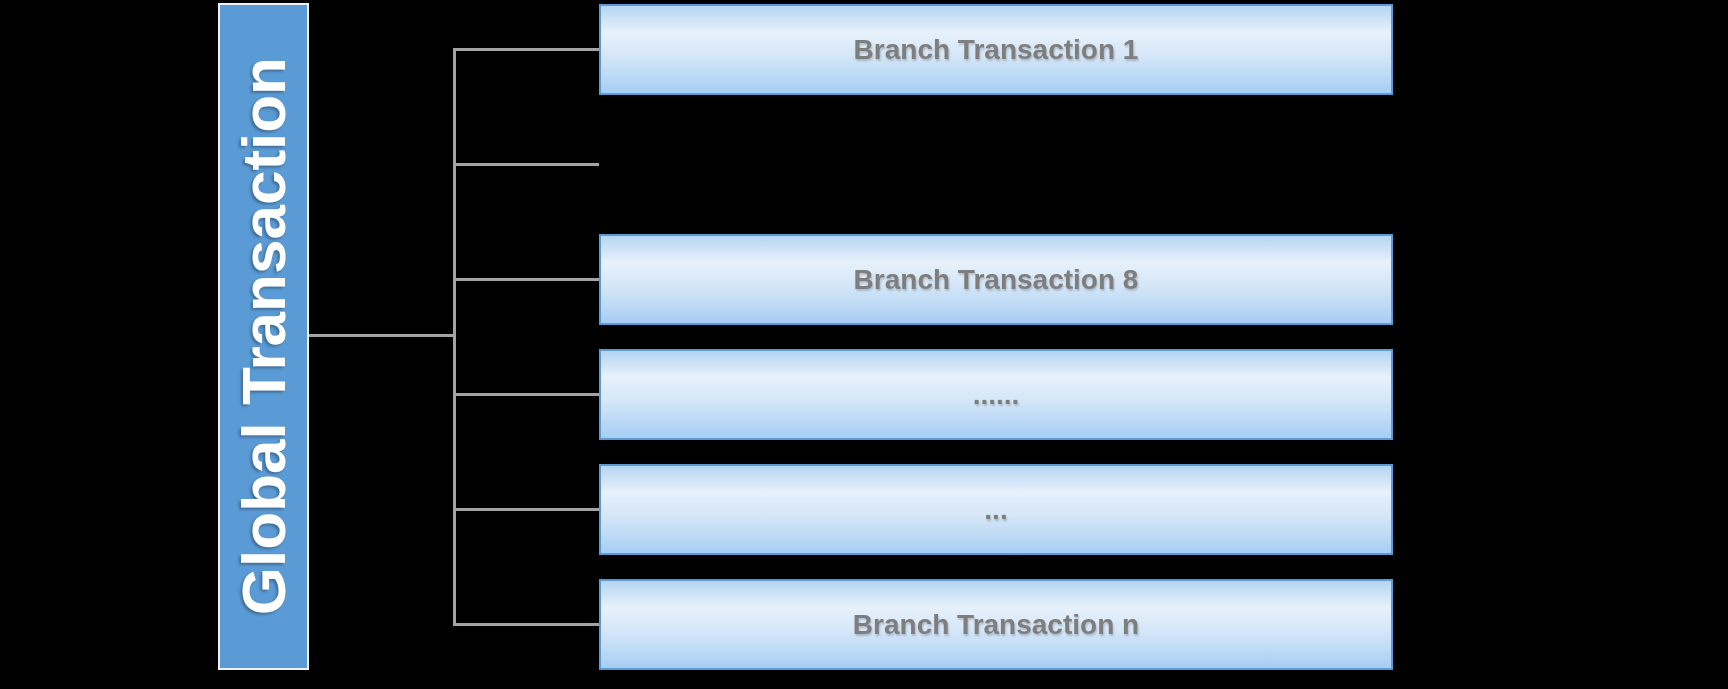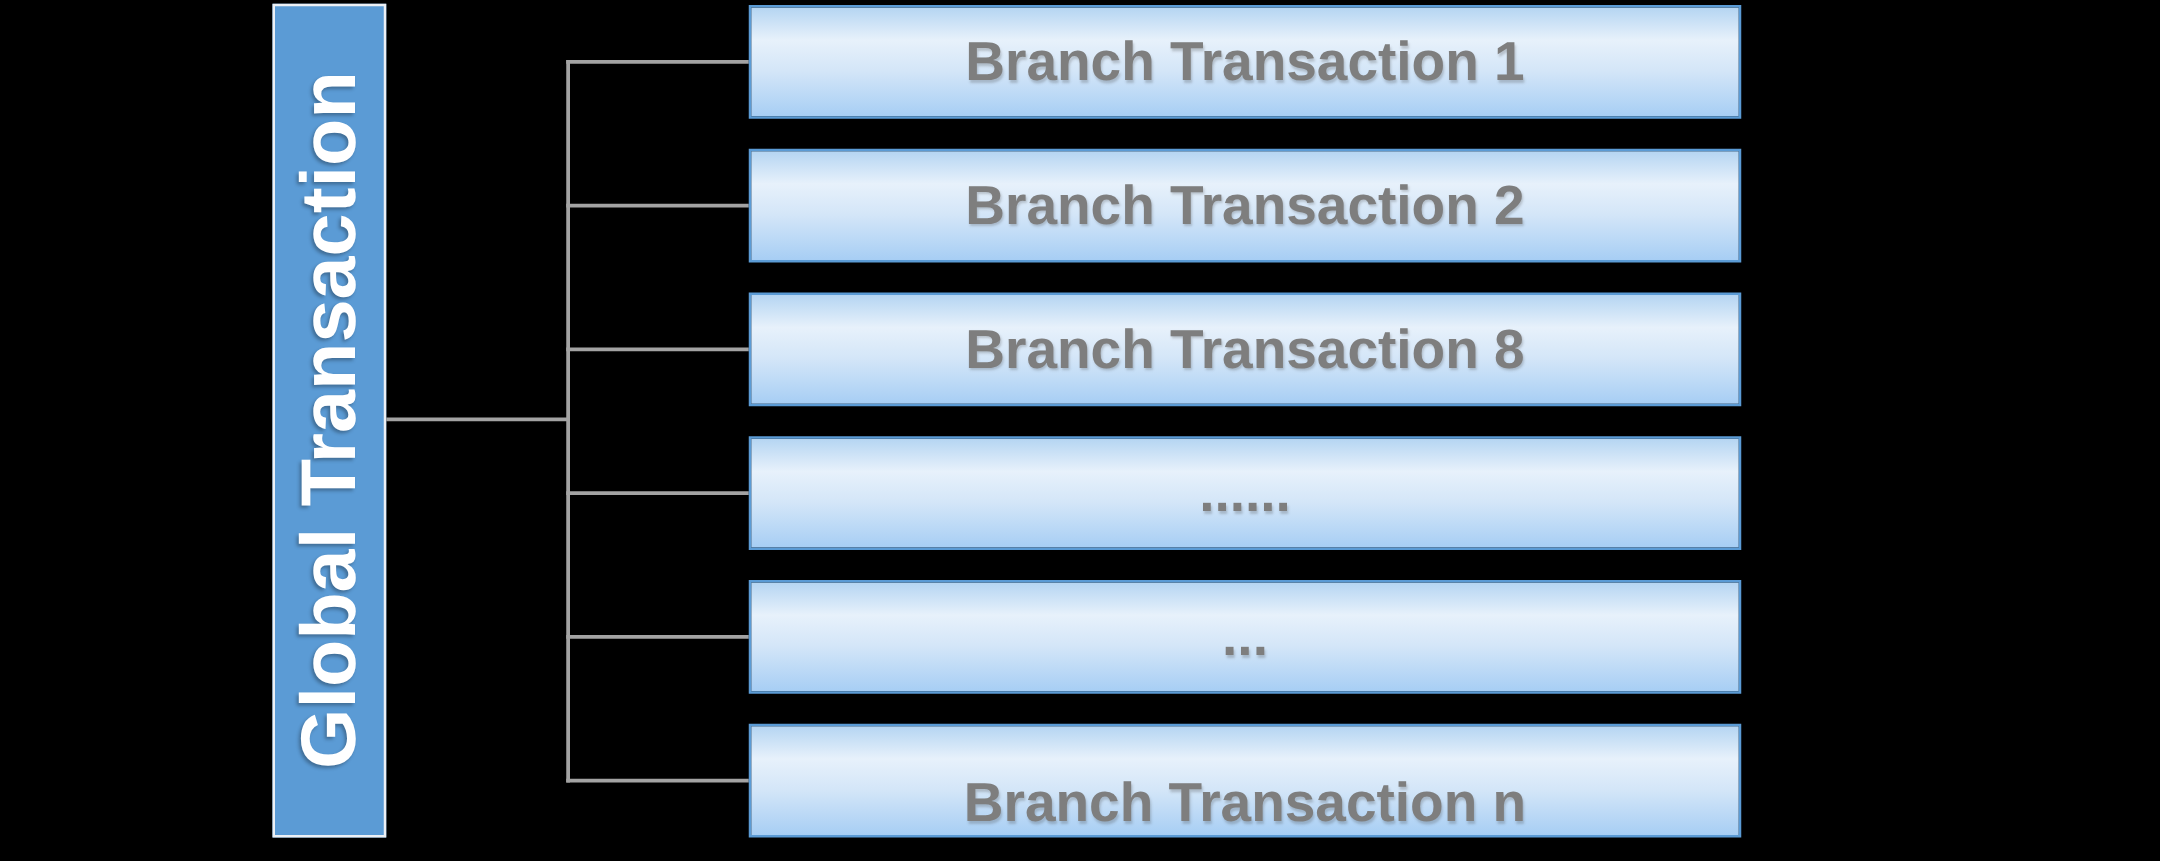--- a/index.html
+++ b/index.html
@@ -71,24 +71,24 @@
       #a7cef4 100%);
     display: flex;
     align-items: center;
     justify-content: center;
   }
   .bb-1 { top: 4px; }
   .bb-2 { top: 119px; }
   .bb-3 { top: 234px; }
   .bb-4 { top: 349px; }
   .bb-5 { top: 464px; }
-  .bb-6 { top: 579px; align-items: flex-end; }
+  .bb-6 { top: 579px; }
   .branch-box .blabel {
     color: #7e7e7e;
-    font-size: 44px;
+    font-size: 28px;
     font-weight: bold;
     white-space: nowrap;
     text-shadow: 1px 2px 2px rgba(60,60,60,0.25);
   }
 </style>
 </head>
 <body>
 
 <div id="canvas">
 
@@ -101,23 +101,20 @@
   <div class="connector branch-line bl-1"></div>
   <div class="connector branch-line bl-2"></div>
   <div class="connector branch-line bl-3"></div>
   <div class="connector branch-line bl-4"></div>
   <div class="connector branch-line bl-5"></div>
   <div class="connector branch-line bl-6"></div>
 
   <div class="branch-box bb-1">
     <span class="blabel">Branch Transaction 1</span>
   </div>
-  <div class="branch-box bb-2">
-    <span class="blabel">Branch Transaction 2</span>
-  </div>
   <div class="branch-box bb-3">
     <span class="blabel">Branch Transaction 8</span>
   </div>
   <div class="branch-box bb-4">
     <span class="blabel">......</span>
   </div>
   <div class="branch-box bb-5">
     <span class="blabel">...</span>
   </div>
   <div class="branch-box bb-6">

